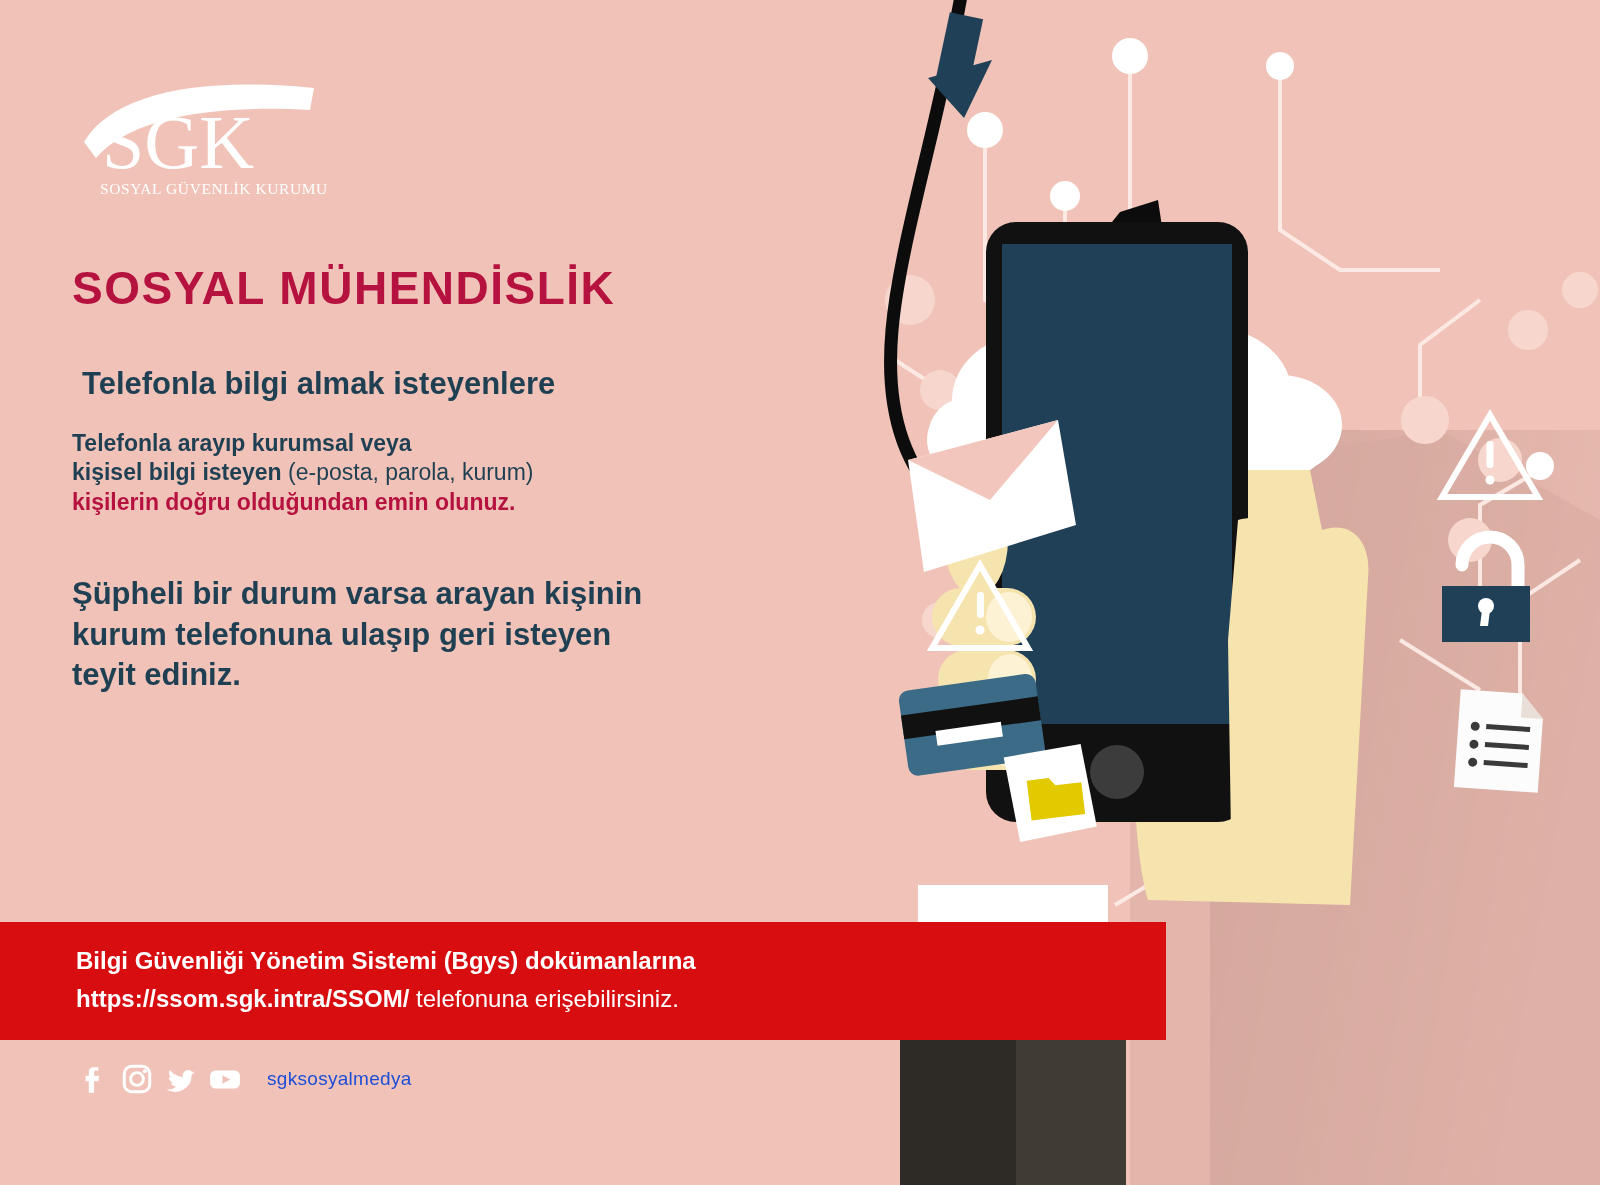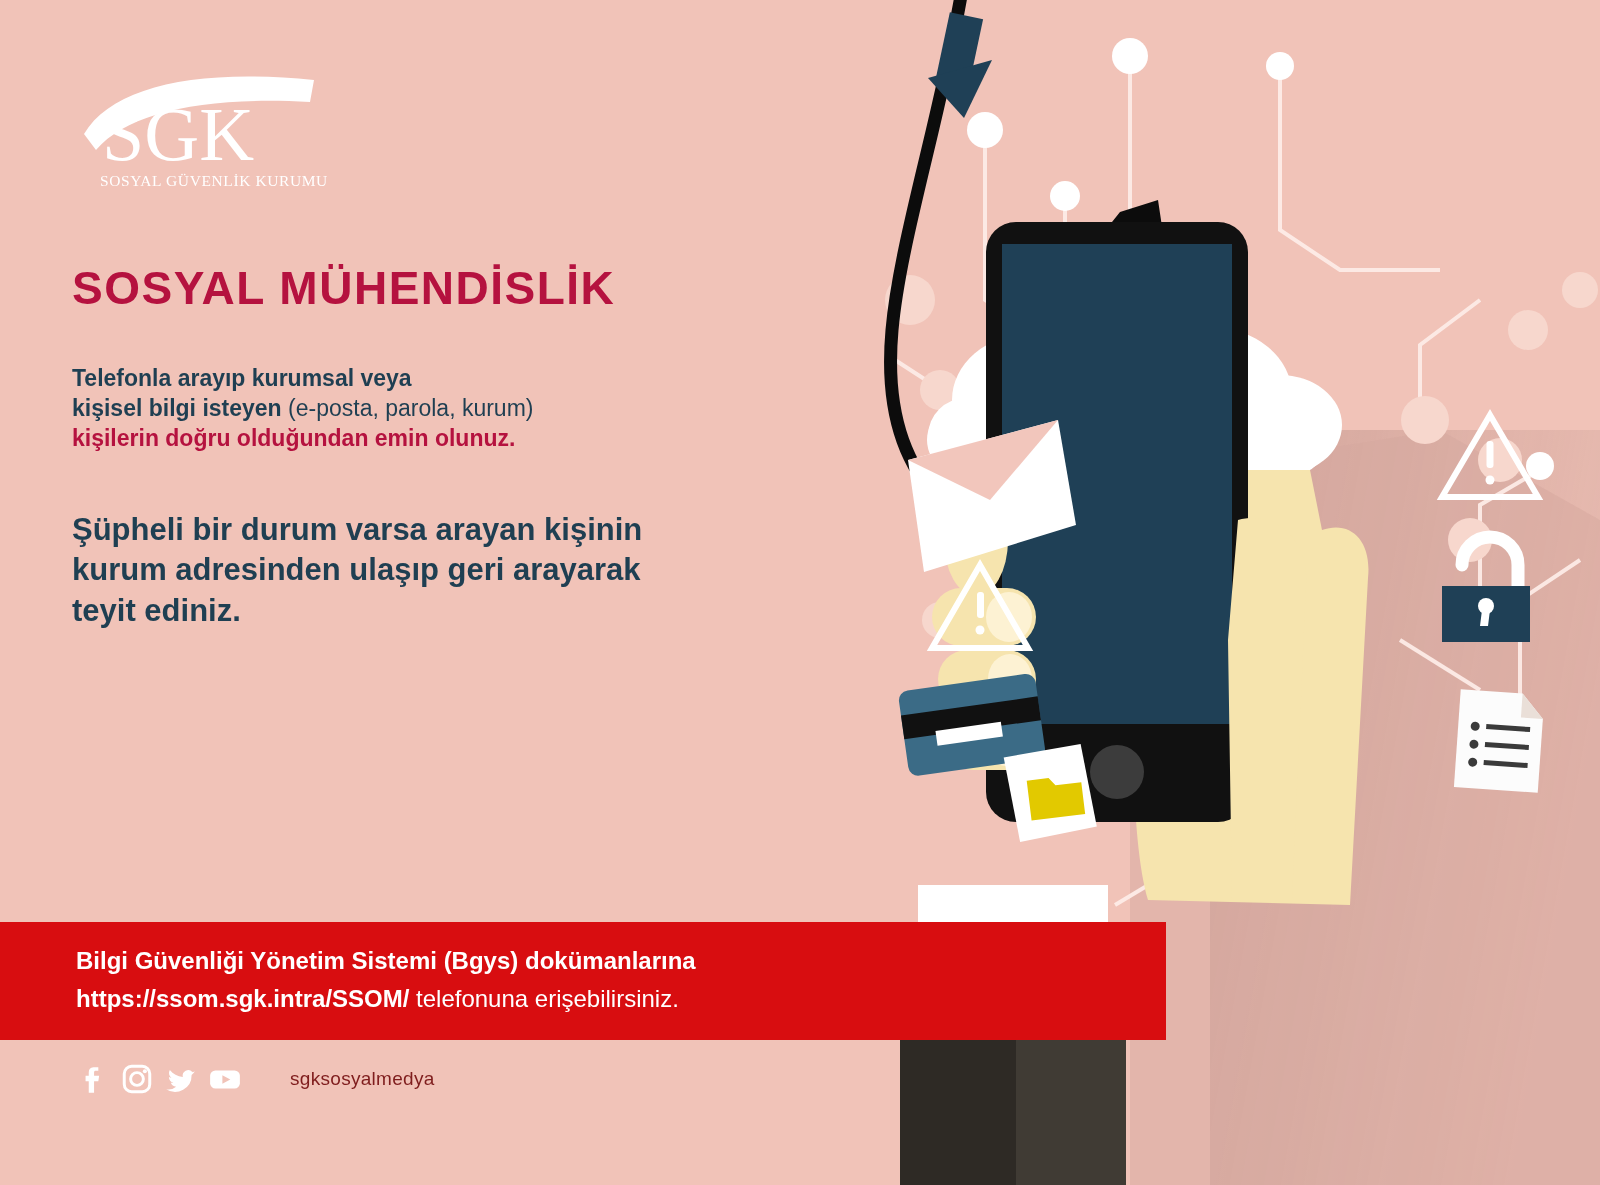--- a/index.html
+++ b/index.html
@@ -9,21 +9,21 @@
     background:#f1c3b8;
     position:relative;
   }
   #poster { position:absolute; inset:0; overflow:hidden; background:#f1c3b8; }
 
   
   .art { position:absolute; top:0; right:0; width:720px; height:1185px; }
   .art svg { display:block; width:100%; height:100%; }
 
   
-  .logo { position:absolute; left:78px; top:72px; width:265px; height:140px; }
+  .logo { position:absolute; left:78px; top:80px; width:265px; height:140px; }
   .logo svg { display:block; width:100%; height:100%; }
 
   
   .textcol { position:absolute; left:72px; top:264px; width:900px; }
 
   .title {
     font-size:46px; font-weight:bold; color:#b5123f;
     letter-spacing:1.5px; line-height:1.05;
     text-transform:none;
   }
@@ -45,21 +45,21 @@
     white-space:nowrap;
   }
   .banner .l1 { top:25px; font-weight:bold; }
   .banner .l2 { top:63px; font-weight:normal; }
   .banner .l2 .url { font-weight:bold; }
 
   
   .social { position:absolute; left:76px; top:1062px; display:flex; align-items:center; }
   .social .ico { width:34px; height:34px; margin-right:10px; }
   .social .ico svg { display:block; width:100%; height:100%; }
-  .handle { color:#7f1d1d; font-size:19px; margin-left:38px; letter-spacing:.3px; }
+  .handle { color:#1d4ed8; font-size:19px; margin-left:15px; letter-spacing:.3px; }
 </style>
 </head>
 <body>
 
 <div id="poster">
 
   <div class="art">
     <svg viewBox="0 0 720 1185" preserveAspectRatio="none">
       <defs>
         <linearGradient id="shadowGrad" x1="0" y1="0" x2="1" y2="0.35">
@@ -217,31 +217,32 @@
       <text x="24" y="88" font-family="Liberation Serif, serif" font-size="76" fill="#ffffff">SGK</text>
       <text x="22" y="114" font-family="Liberation Serif, serif" font-size="15.5" letter-spacing="0.6" fill="#ffffff">SOSYAL GÜVENLİK KURUMU</text>
     </svg>
   </div>
 
   <div class="textcol">
 
     <div class="title">SOSYAL MÜHENDİSLİK</div>
 
     <div class="para p1">
+      <div>Telefonla bilgi almak isteyenlere</div>
     </div>
 
     <div class="para p2">
       <div>Telefonla arayıp kurumsal veya</div>
       <div><span>kişisel bilgi isteyen</span><span class="light"> (e-posta, parola, kurum)</span></div>
       <div class="accent">kişilerin doğru olduğundan emin olunuz.</div>
     </div>
 
     <div class="para p3">
       <div>Şüpheli bir durum varsa arayan kişinin</div>
-      <div>kurum adresinden ulaşıp geri arayarak</div>
+      <div>kurum telefonuna ulaşıp geri isteyen</div>
       <div>teyit ediniz.</div>
     </div>
   </div>
 
   <div class="banner">
     <div class="line l1">Bilgi Güvenliği Yönetim Sistemi (Bgys) dokümanlarına</div>
     <div class="line l2"><span class="url">https://ssom.sgk.intra/SSOM/</span><span> telefonuna erişebilirsiniz.</span></div>
   </div>
 
   <div class="social">

